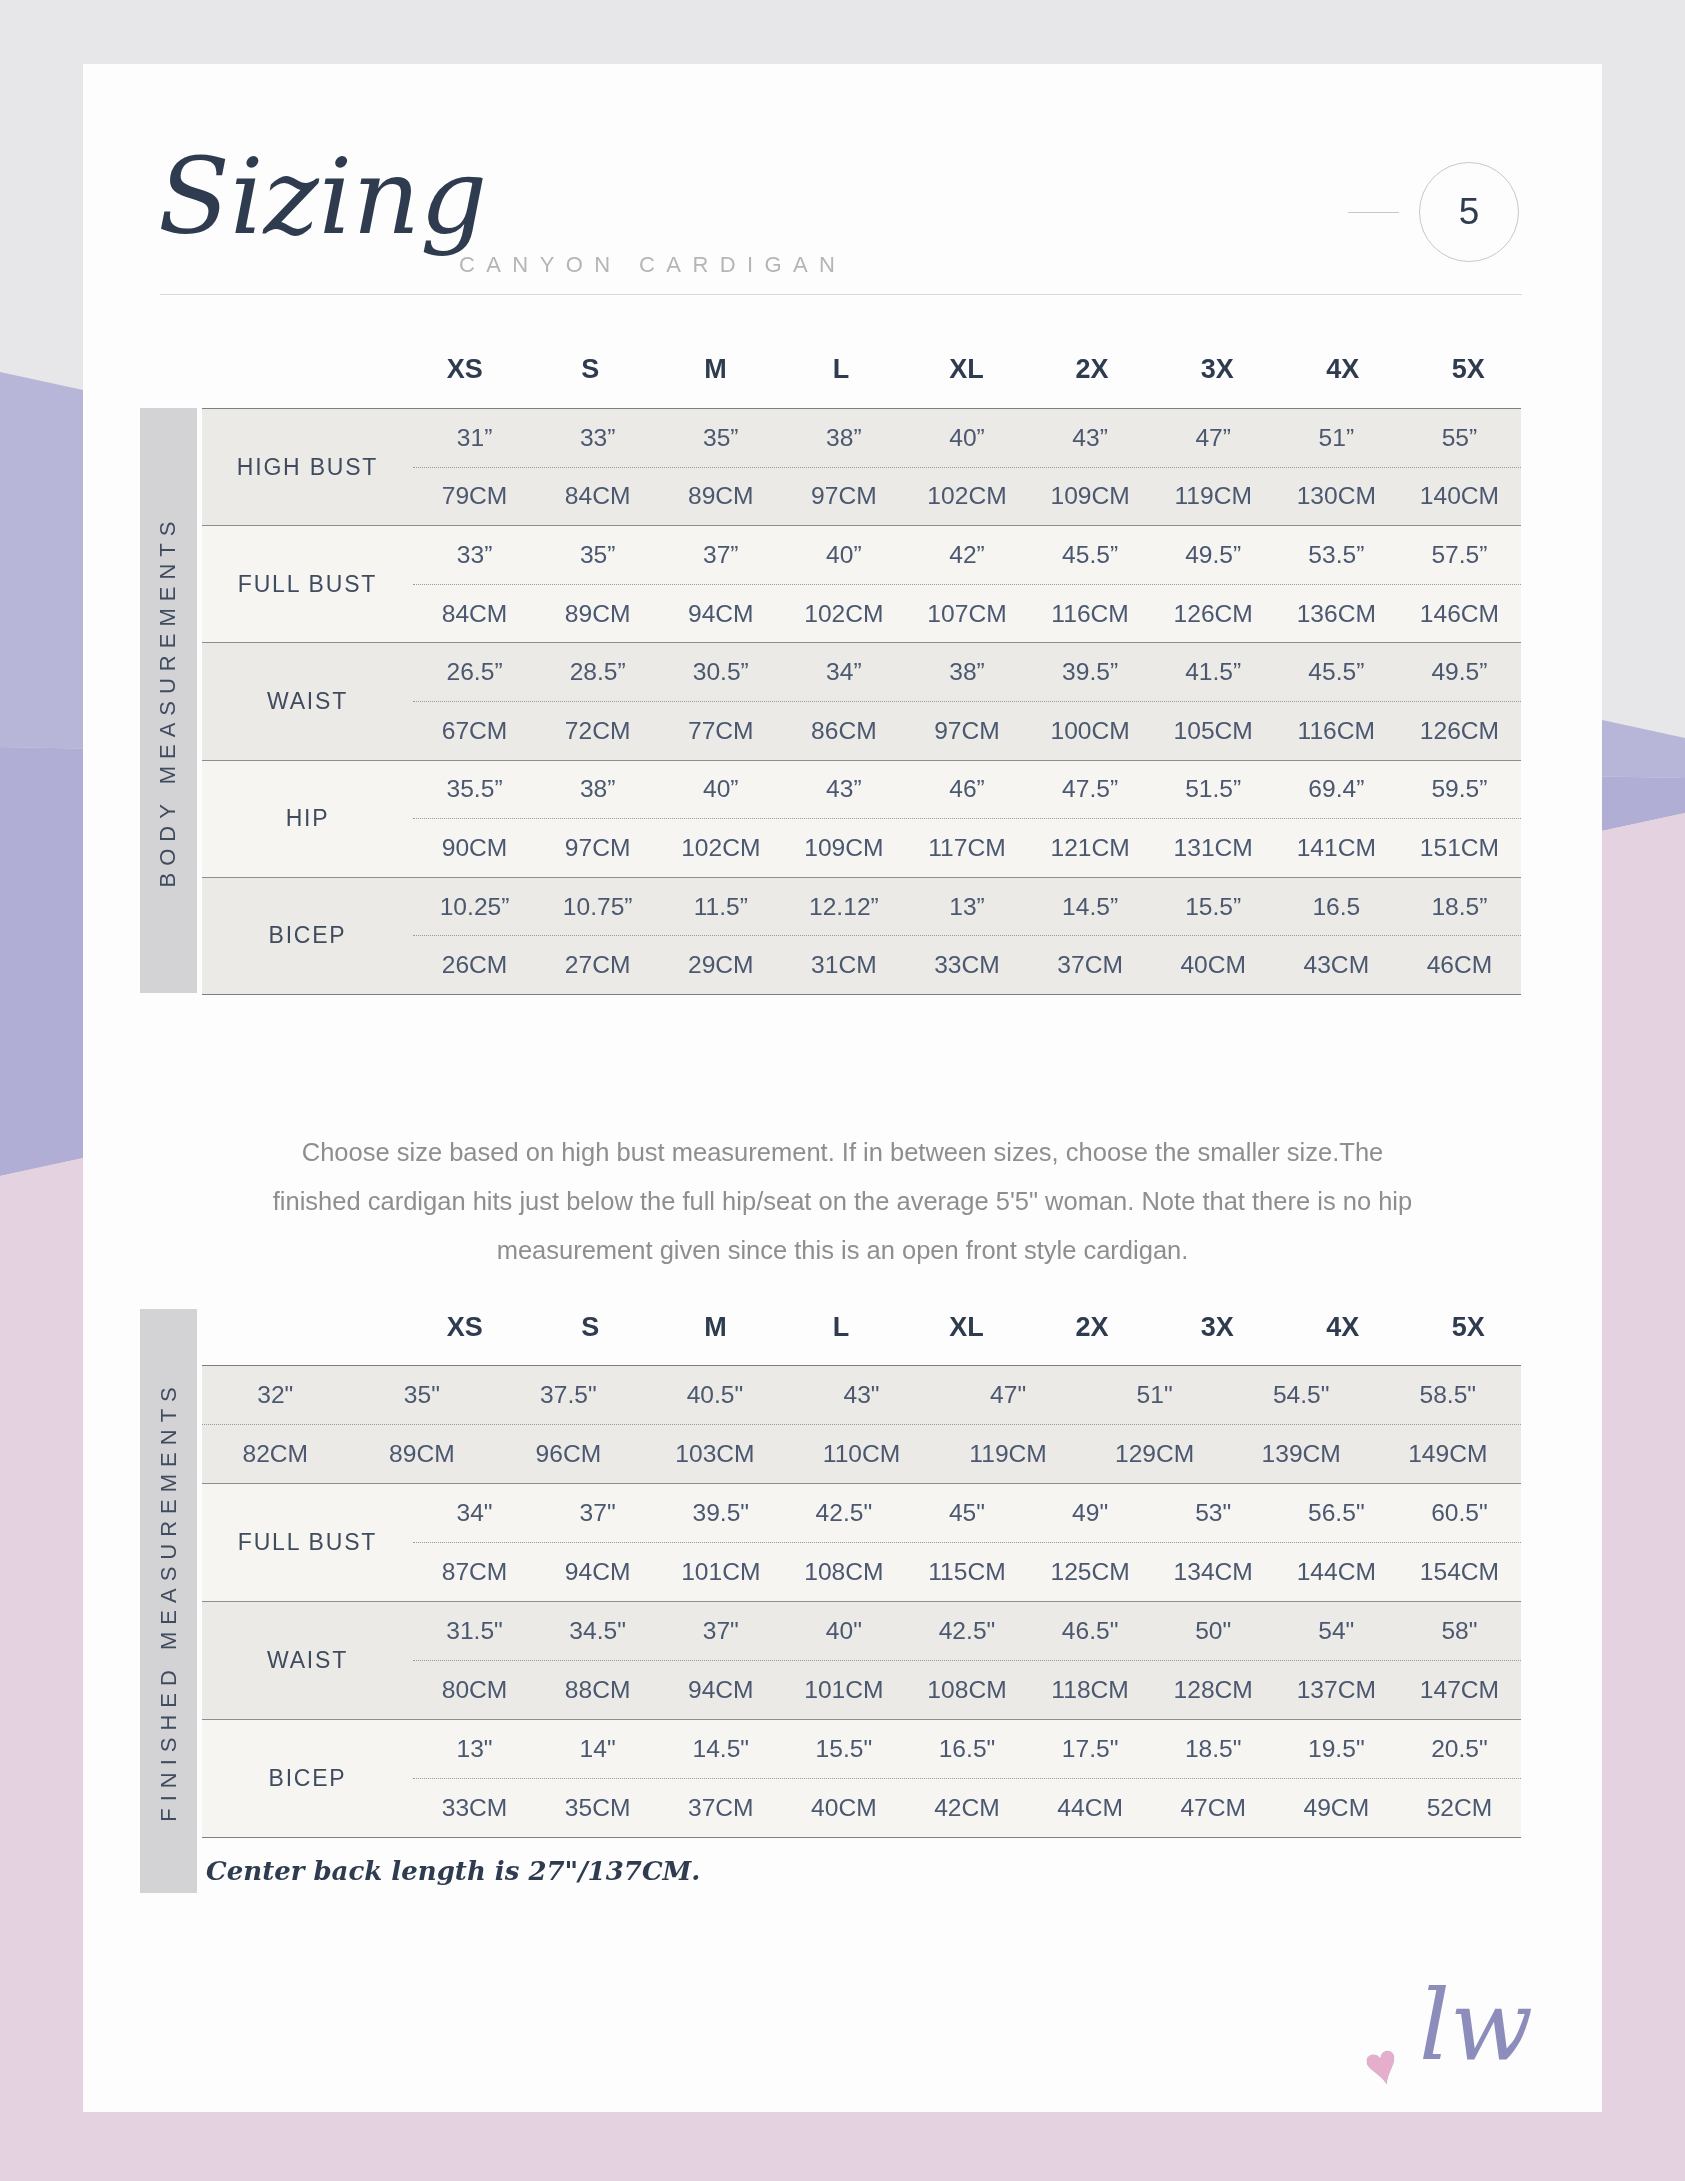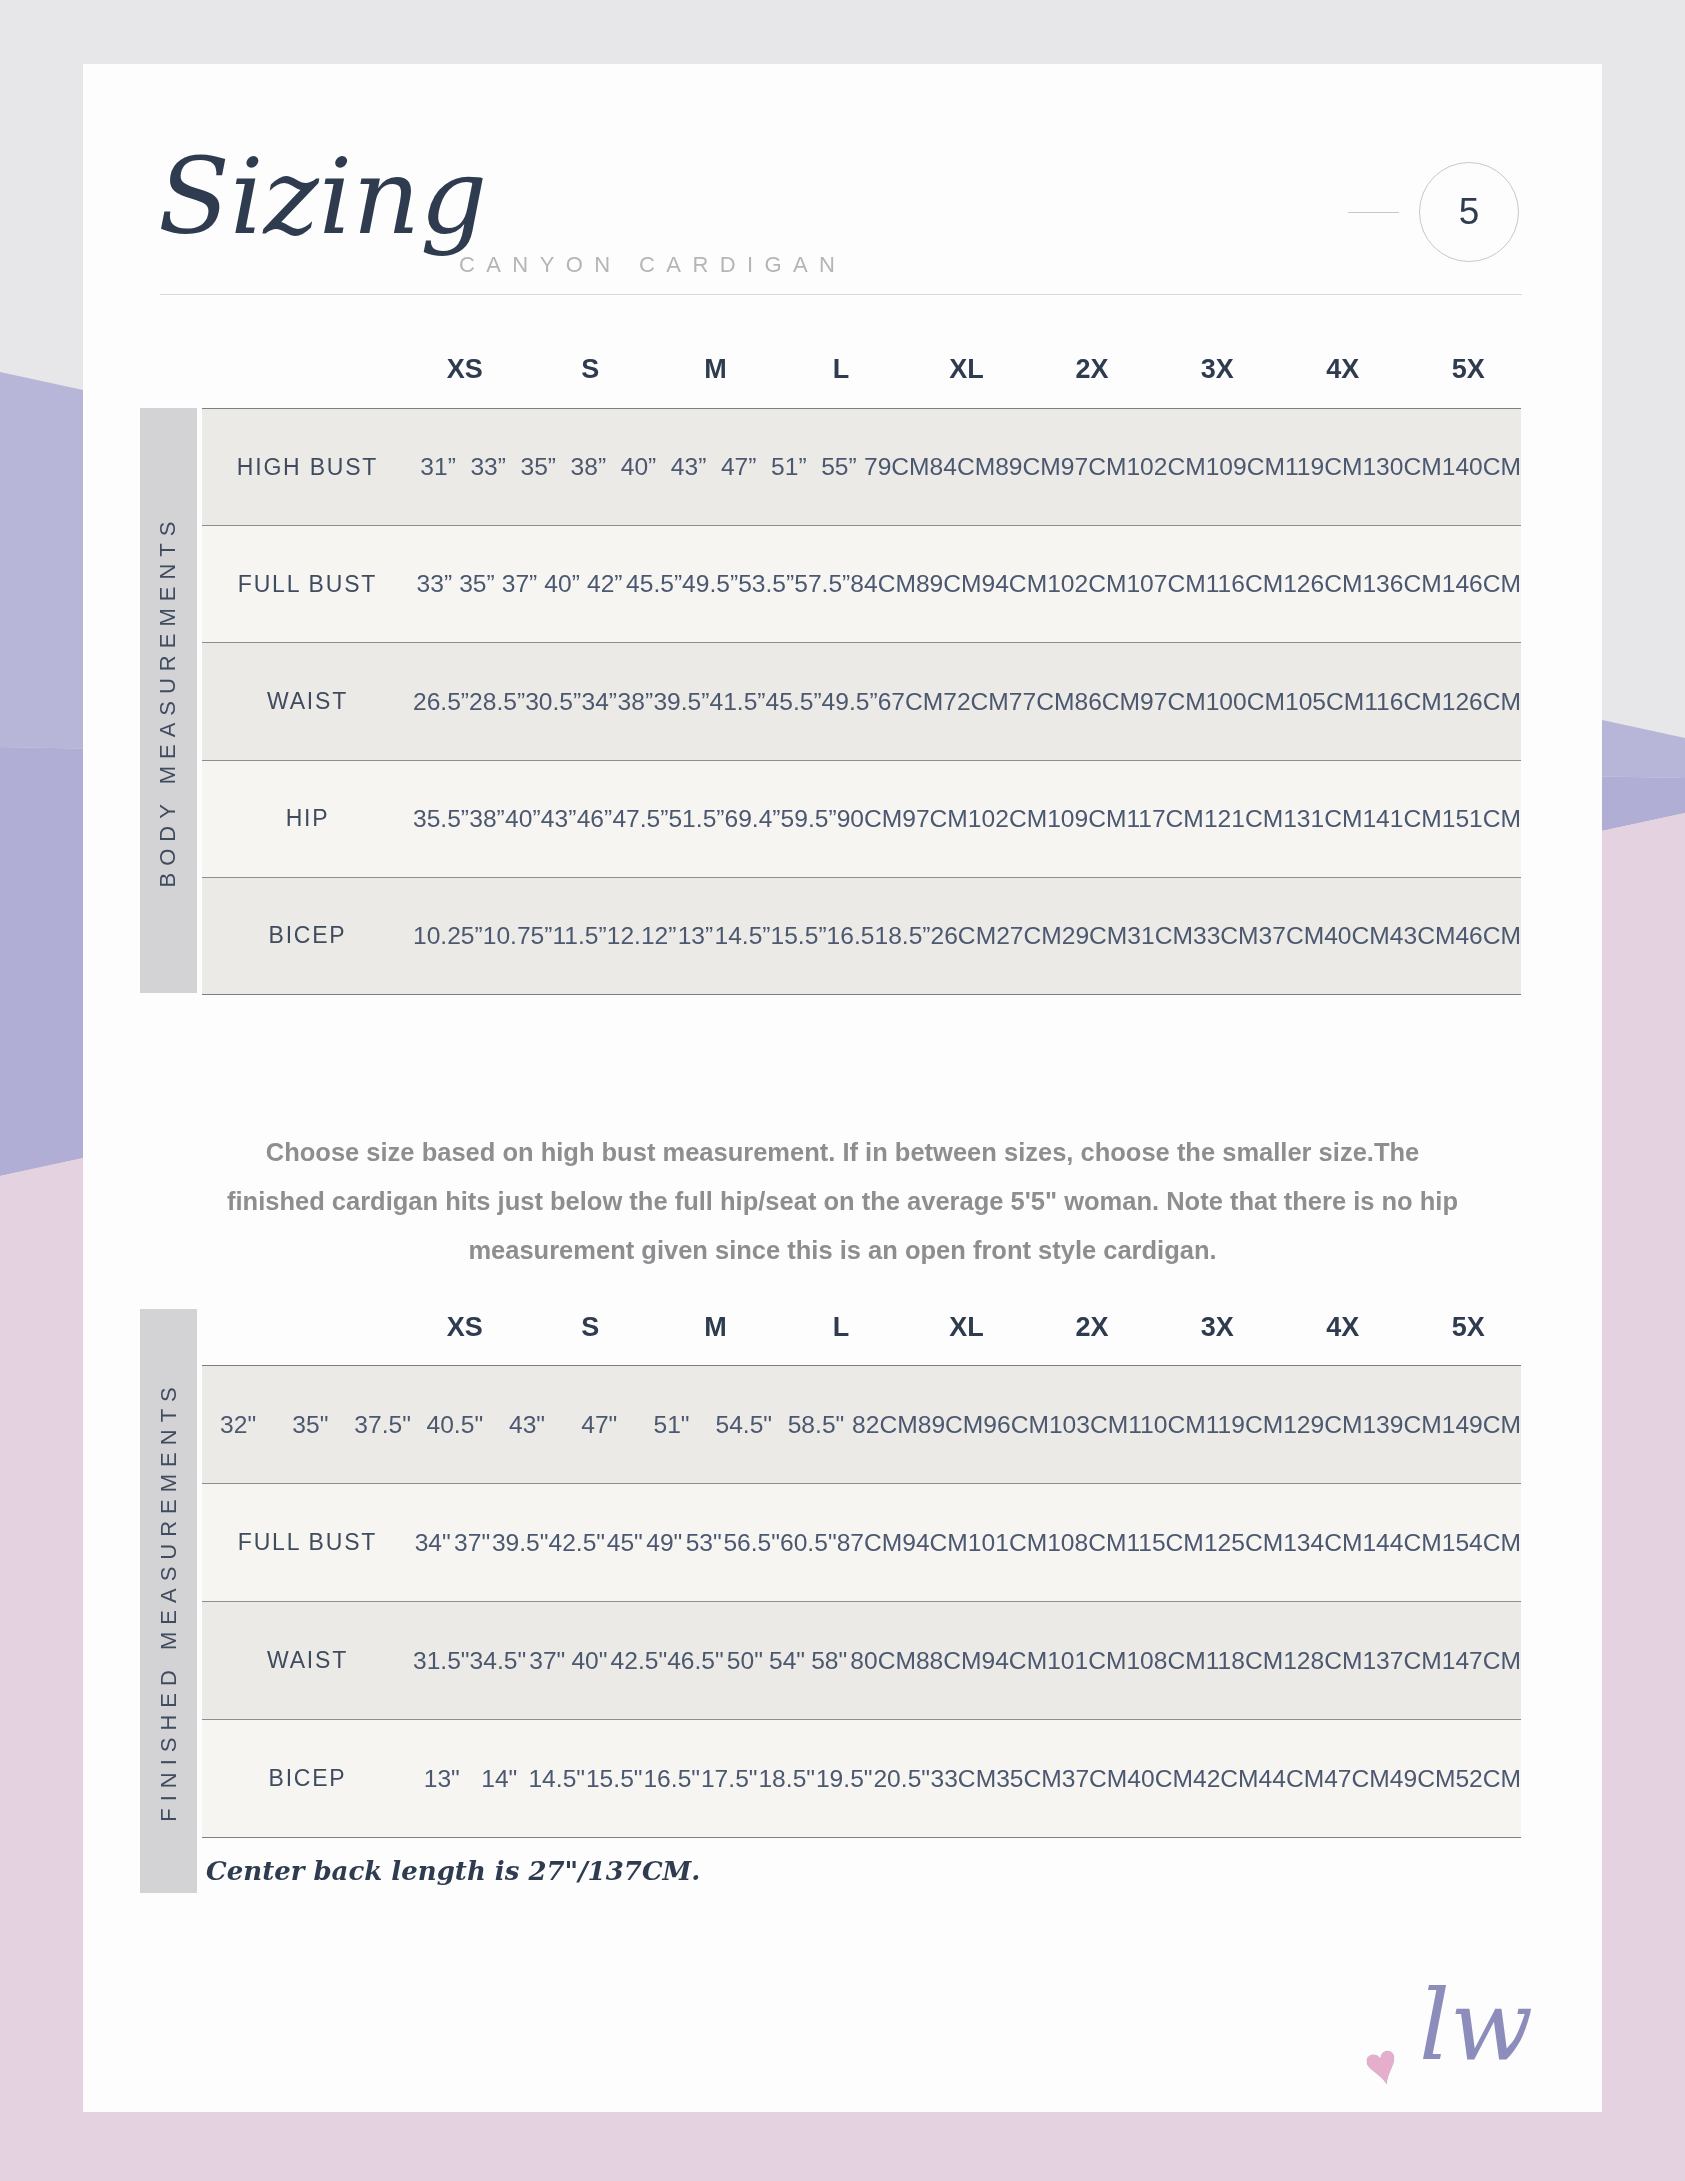--- a/index.html
+++ b/index.html
@@ -73,31 +73,31 @@
   .table{position:absolute;left:119px;width:1319px;display:flex;flex-direction:column;
     border-top:1.8px solid var(--border-dark);border-bottom:1.8px solid var(--border-dark);}
   .table-1{top:344px;height:585px;}
   .table-2{top:1301px;height:471px;}
   .t-row{flex:1;display:flex;}
   .t-row.shaded{background:var(--row-shaded);}
   .t-row.plain{background:var(--row-plain);}
   .t-row + .t-row{border-top:1.8px solid var(--border-gray);}
   .t-label{width:211px;display:flex;align-items:center;justify-content:center;
     font-size:23px;letter-spacing:1.8px;color:var(--label);}
-  .t-vals{flex:1;display:flex;flex-direction:row;}
+  .t-vals{flex:1;display:flex;flex-direction:column;}
   .t-line{flex:1;display:flex;align-items:center;}
   .t-line span{flex:1;text-align:center;font-size:24.6px;color:var(--text);}
   .t-dots{height:0;border-top:1.8px dotted var(--dots-gray);}
 
   
   .about-heading{position:absolute;left:0;top:964px;width:100%;text-align:center;
     font-family:"DejaVu Serif",serif;font-style:italic;font-size:77px;
     color:var(--navy);z-index:2;}
   .about-text{position:absolute;left:101px;top:1064px;width:1317px;text-align:center;
-    font-size:25.5px;line-height:49px;color:var(--paragraph-gray);font-weight:bold;}
+    font-size:25.5px;line-height:49px;color:var(--paragraph-gray);}
 
   
   .note{position:absolute;left:123px;top:1792px;
     font-family:"DejaVu Serif",serif;font-style:italic;font-weight:600;
     font-size:26px;color:var(--navy);}
 
   
   .logo{position:absolute;left:1282px;top:1905px;width:193px;height:167px;}
   .logo-heart{position:absolute;left:0px;top:63px;font-size:56px;
     color:var(--logo-pink);transform:rotate(-14deg);

